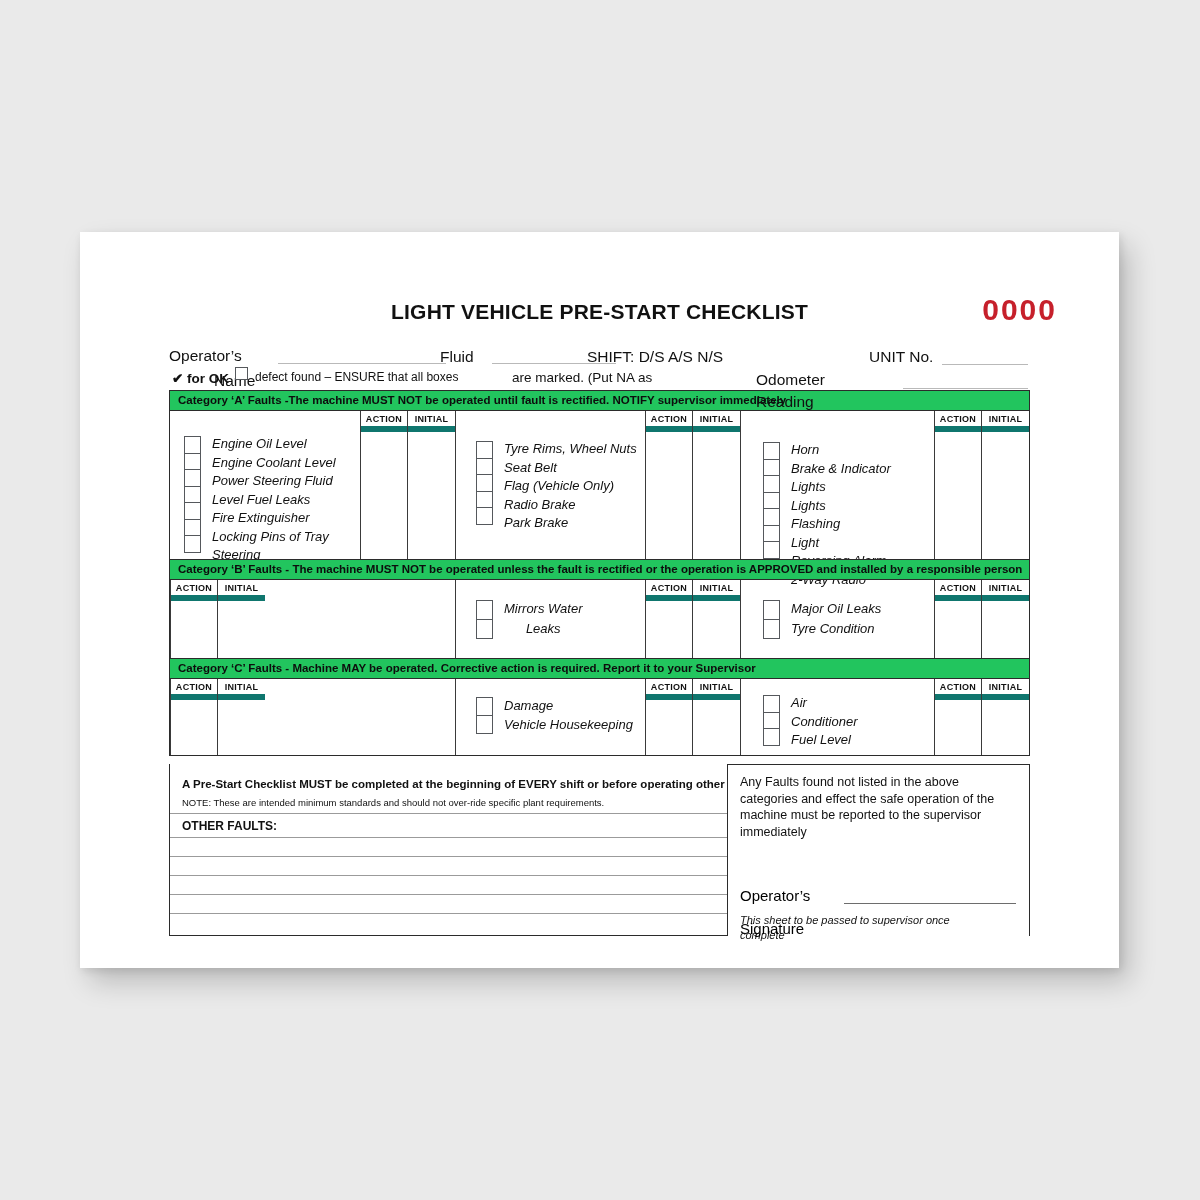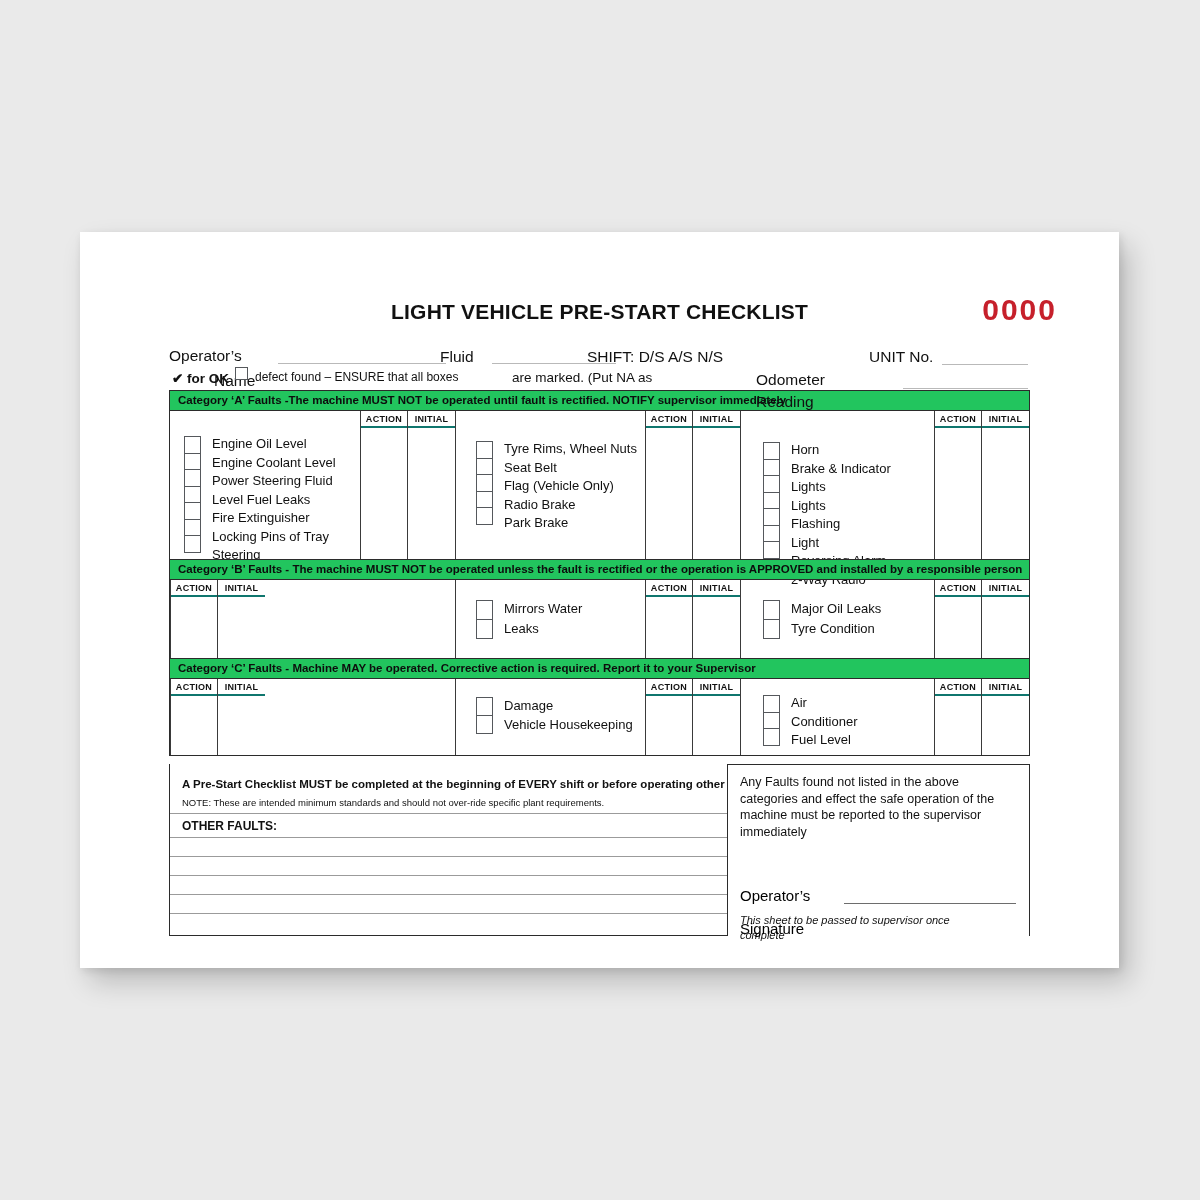--- a/index.html
+++ b/index.html
@@ -62,36 +62,36 @@
   .items{ position:relative; }
   .ai{ display:flex; }
   .aicell{
     position:relative;
     border-left:1px solid #3a3a3a;
     display:flex; flex-direction:column;
   }
   .aihead{
     font-size:9px; font-weight:bold; color:#111;
     text-align:center; padding:3px 0 2px;
-    border-bottom:2px solid #0f766e;
+    border-bottom:6px solid #0f766e;
     letter-spacing:.3px;
   }
   .aibody{ flex:1; }
   .colsep{ border-left:1px solid #3a3a3a; }
 
   
   .cbcol{ position:absolute; display:flex; flex-direction:column; }
   .cb{
     width:17px; height:18px;
     border:1.5px solid #55585c;
     background:#fff;
     margin-top:-1.5px;
   }
   .cb:first-child{ margin-top:0; }
-  .txtcol{ position:absolute; }
+  .txtcol{ position:absolute;font-style:italic; }
   .txt{ font-size:13px; color:#111; line-height:18.5px; white-space:nowrap; }
 
   
   #foot{
     position:absolute; left:89px; width:861px;
     border:1px solid #2b2b2b; border-top:none;
     background:#fff;
   }
   .foot-note-bold{
     font-size:11.5px; font-weight:bold; color:#111;
@@ -269,21 +269,21 @@
       </div>
 
       <div class="col colsep" style="width:285px;">
         <div class="items" style="width:190px; position:relative;">
           <div class="cbcol" style="left:20px; top:20px;">
             <div class="cb" style="height:20px;"></div>
               <div class="cb" style="height:20px;"></div>
           </div>
           <div class="txtcol" style="left:48px; top:19px;">
             <div class="txt" style="line-height:20px;">Mirrors Water</div>
-            <div class="txt" style="line-height:20px;">Leaks</div>
+            <div class="txt" style="line-height:20px;text-align:center;">Leaks</div>
           </div>
         </div>
         <div class="ai" style="width:95px;">
           <div class="aicell" style="width:47px;">
             <div class="aihead">ACTION</div>
             <div class="aibody"></div>
           </div>
           <div class="aicell" style="width:48px;">
             <div class="aihead">INITIAL</div>
             <div class="aibody"></div>

